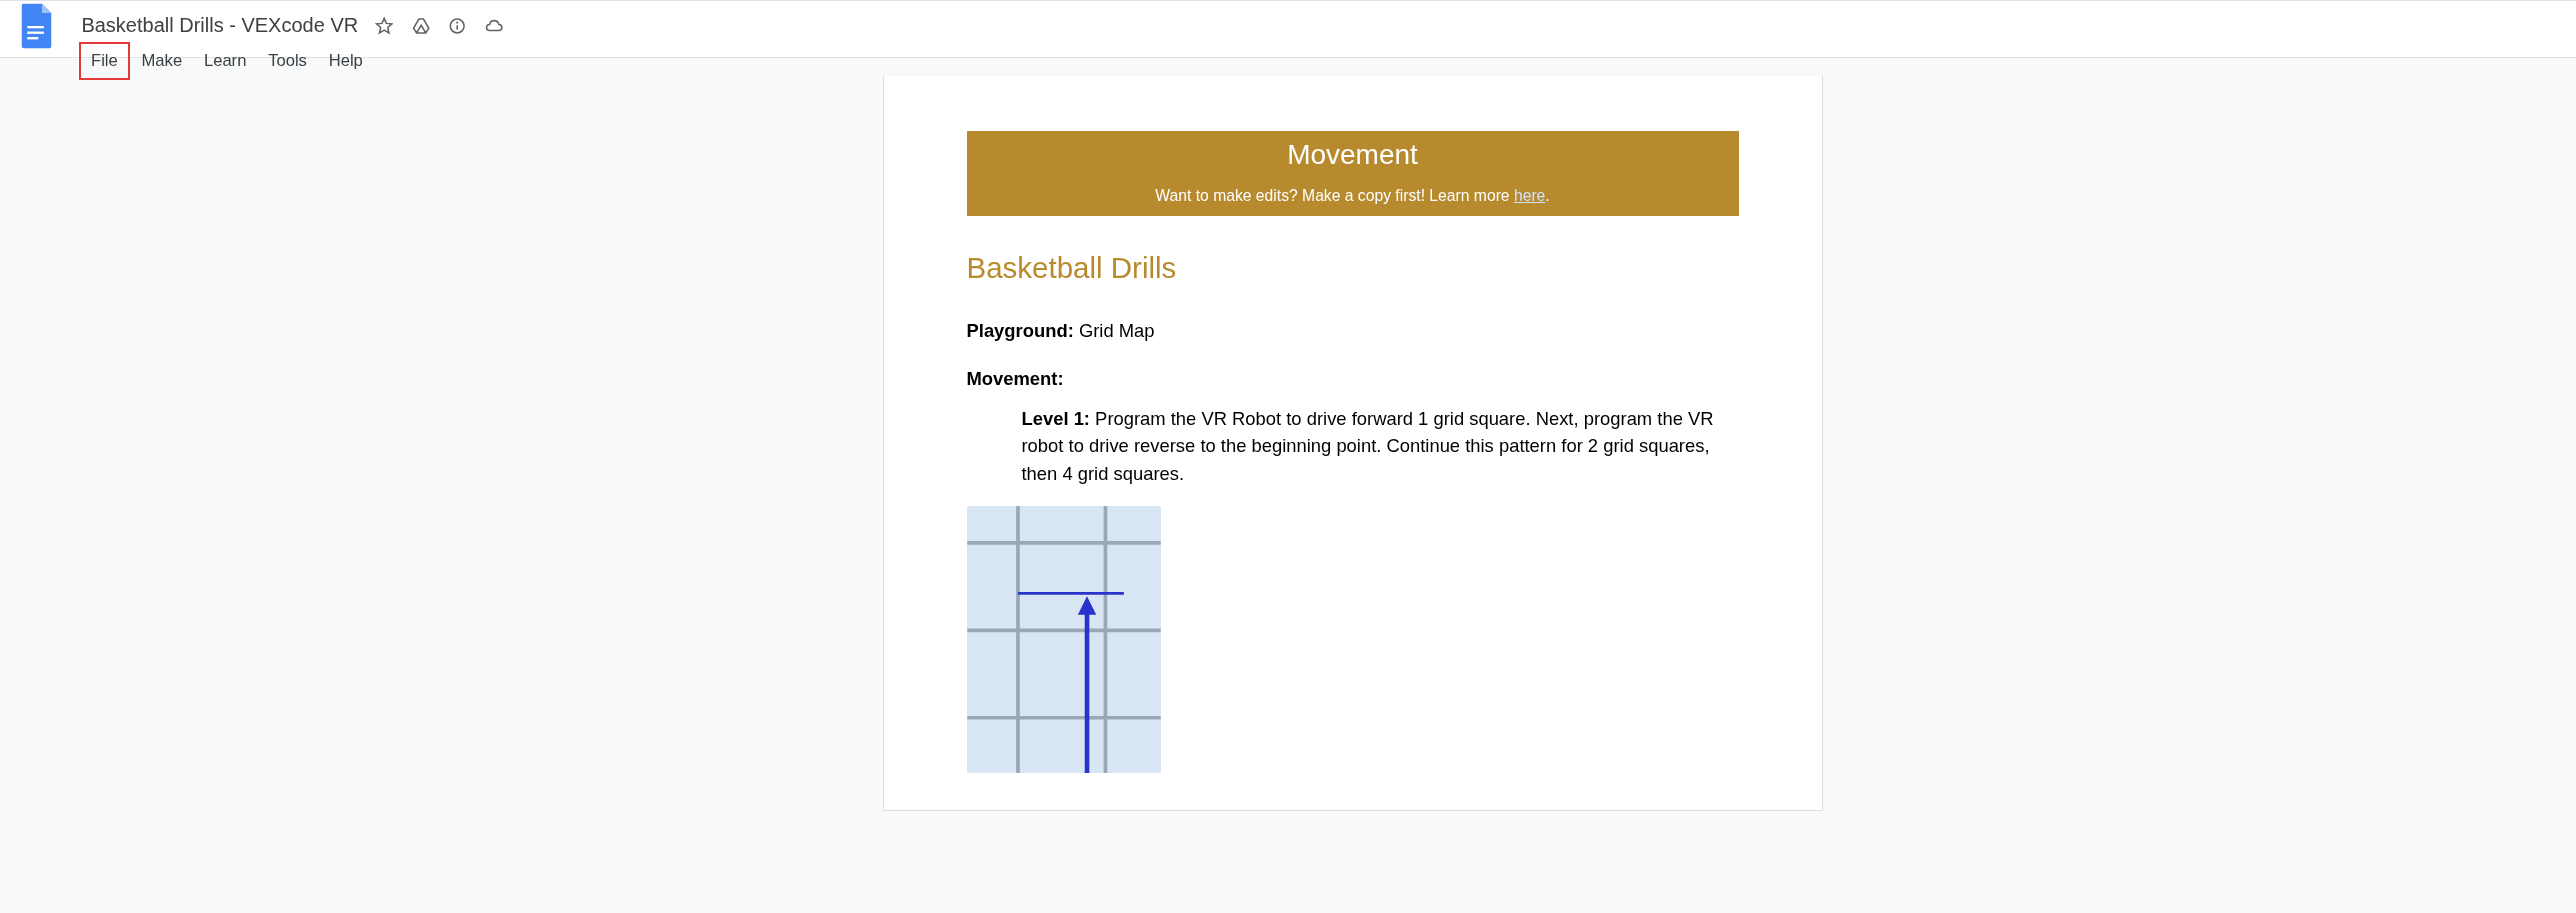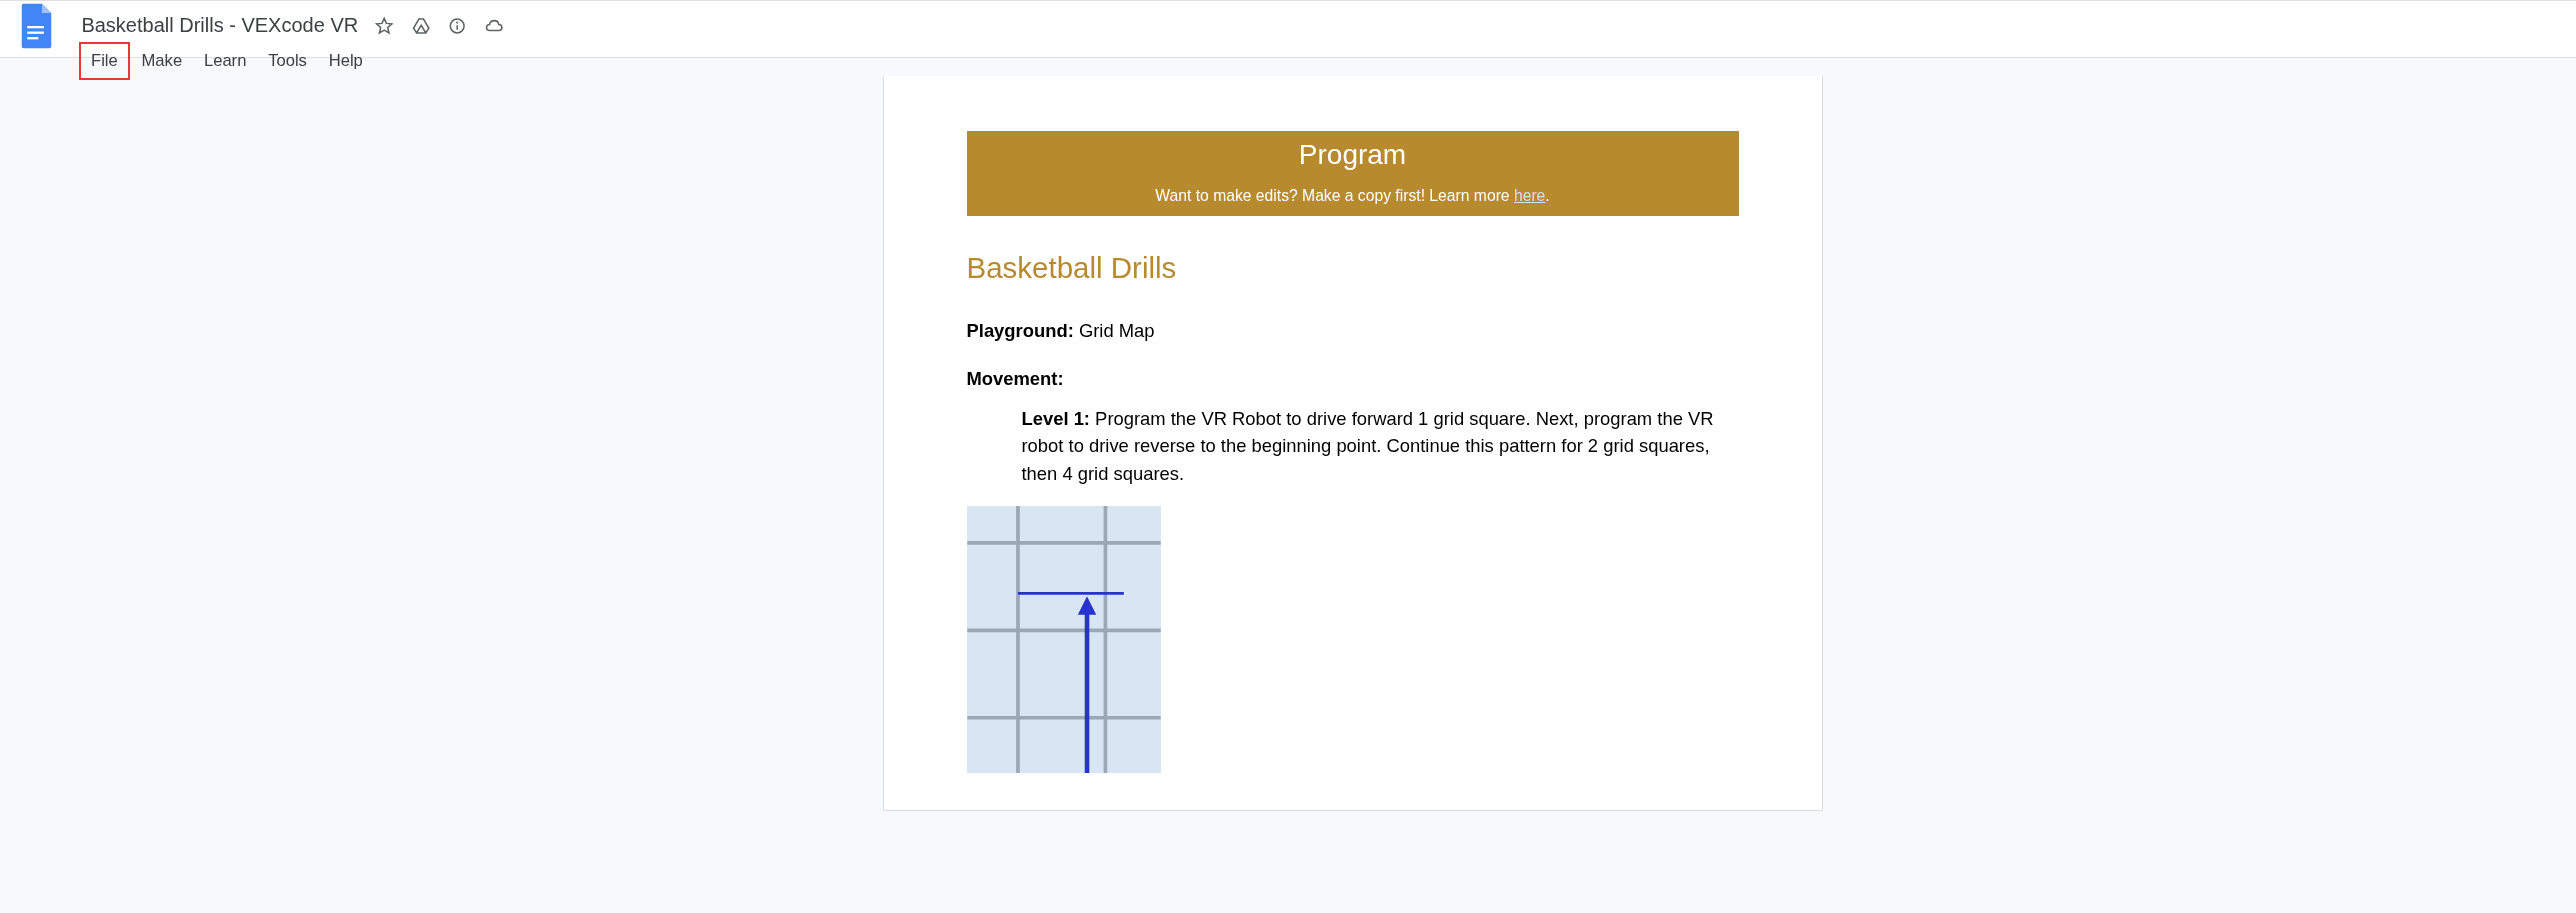--- a/index.html
+++ b/index.html
@@ -215,21 +215,21 @@
     <div class="menu-item">Make</div>
     <div class="menu-item">Learn</div>
     <div class="menu-item">Tools</div>
     <div class="menu-item">Help</div>
   </div>
 </div>
 
 <div class="document-area">
   <div class="page">
     <div class="banner">
-      <div class="banner-title">Program</div>
+      <div class="banner-title">Movement</div>
       <div class="banner-subtitle">
         <span>Want to make edits? Make a copy first! Learn more </span><a href="#">here</a><span>.</span>
       </div>
     </div>
     <div class="content-row">
       <div class="content-text">
         <div class="doc-heading">Basketball Drills</div>
         <div class="field-line">
           <span class="field-label">Playground:</span><span> Grid Map</span>
         </div>

